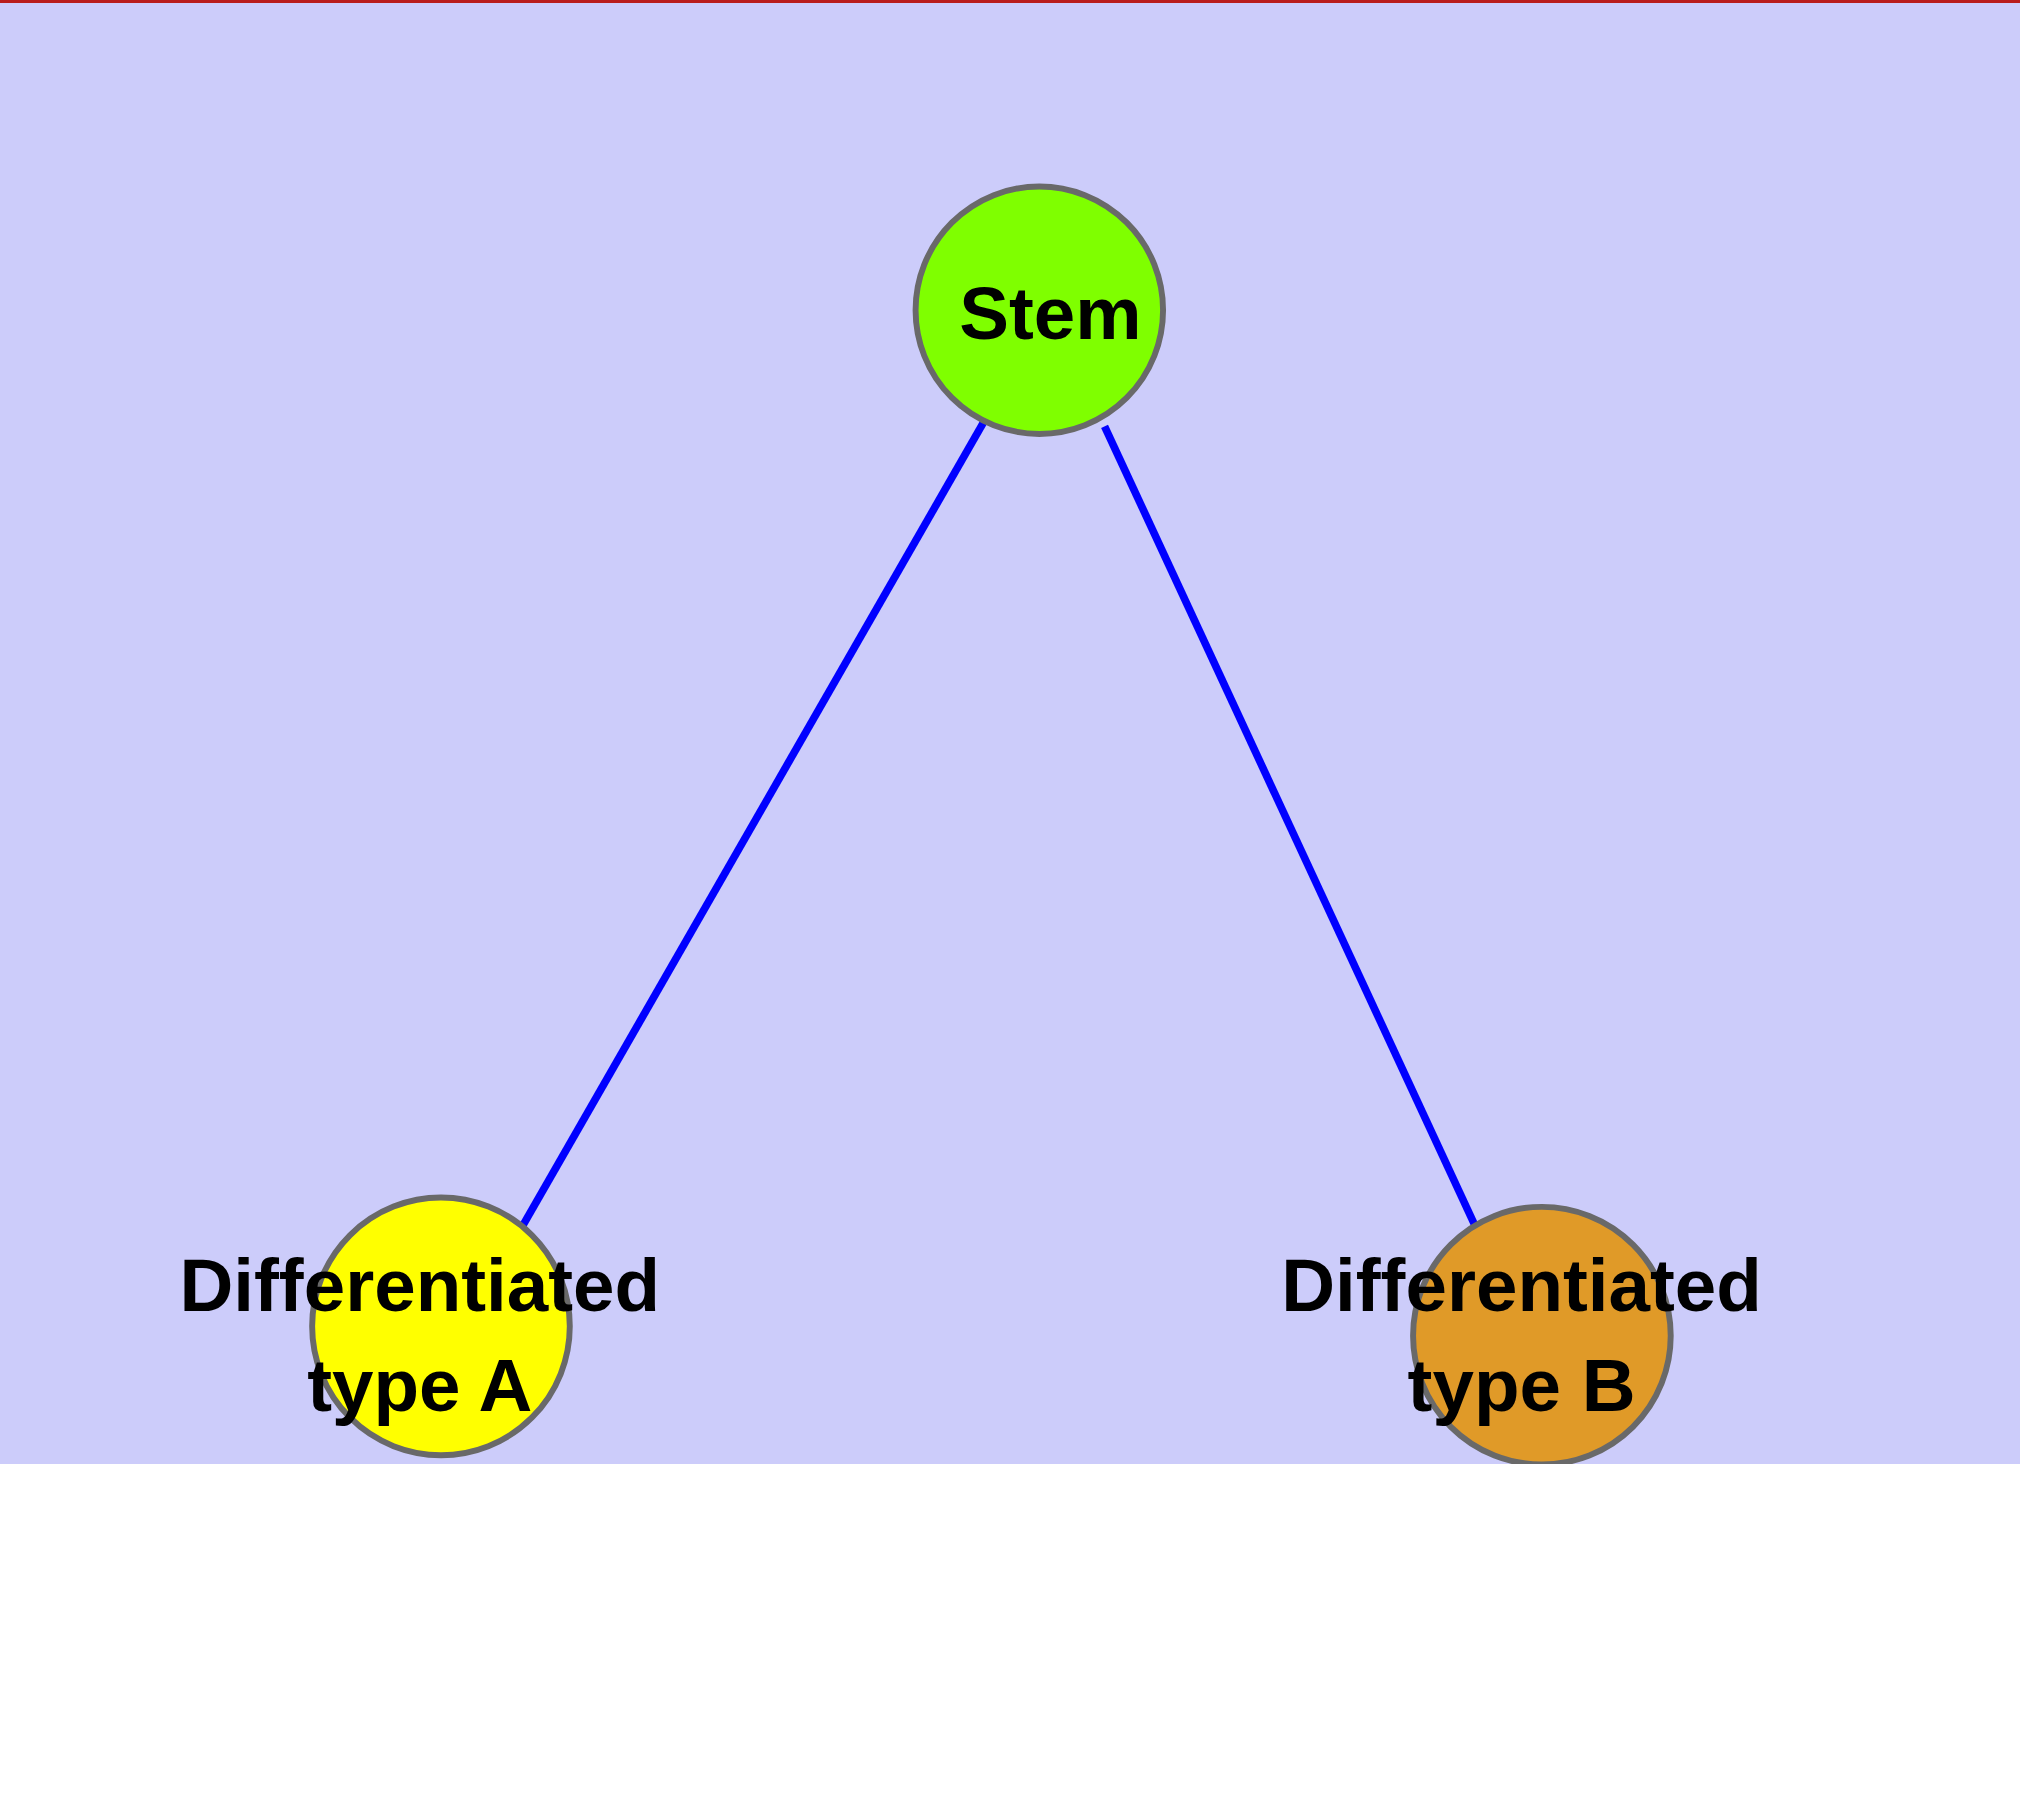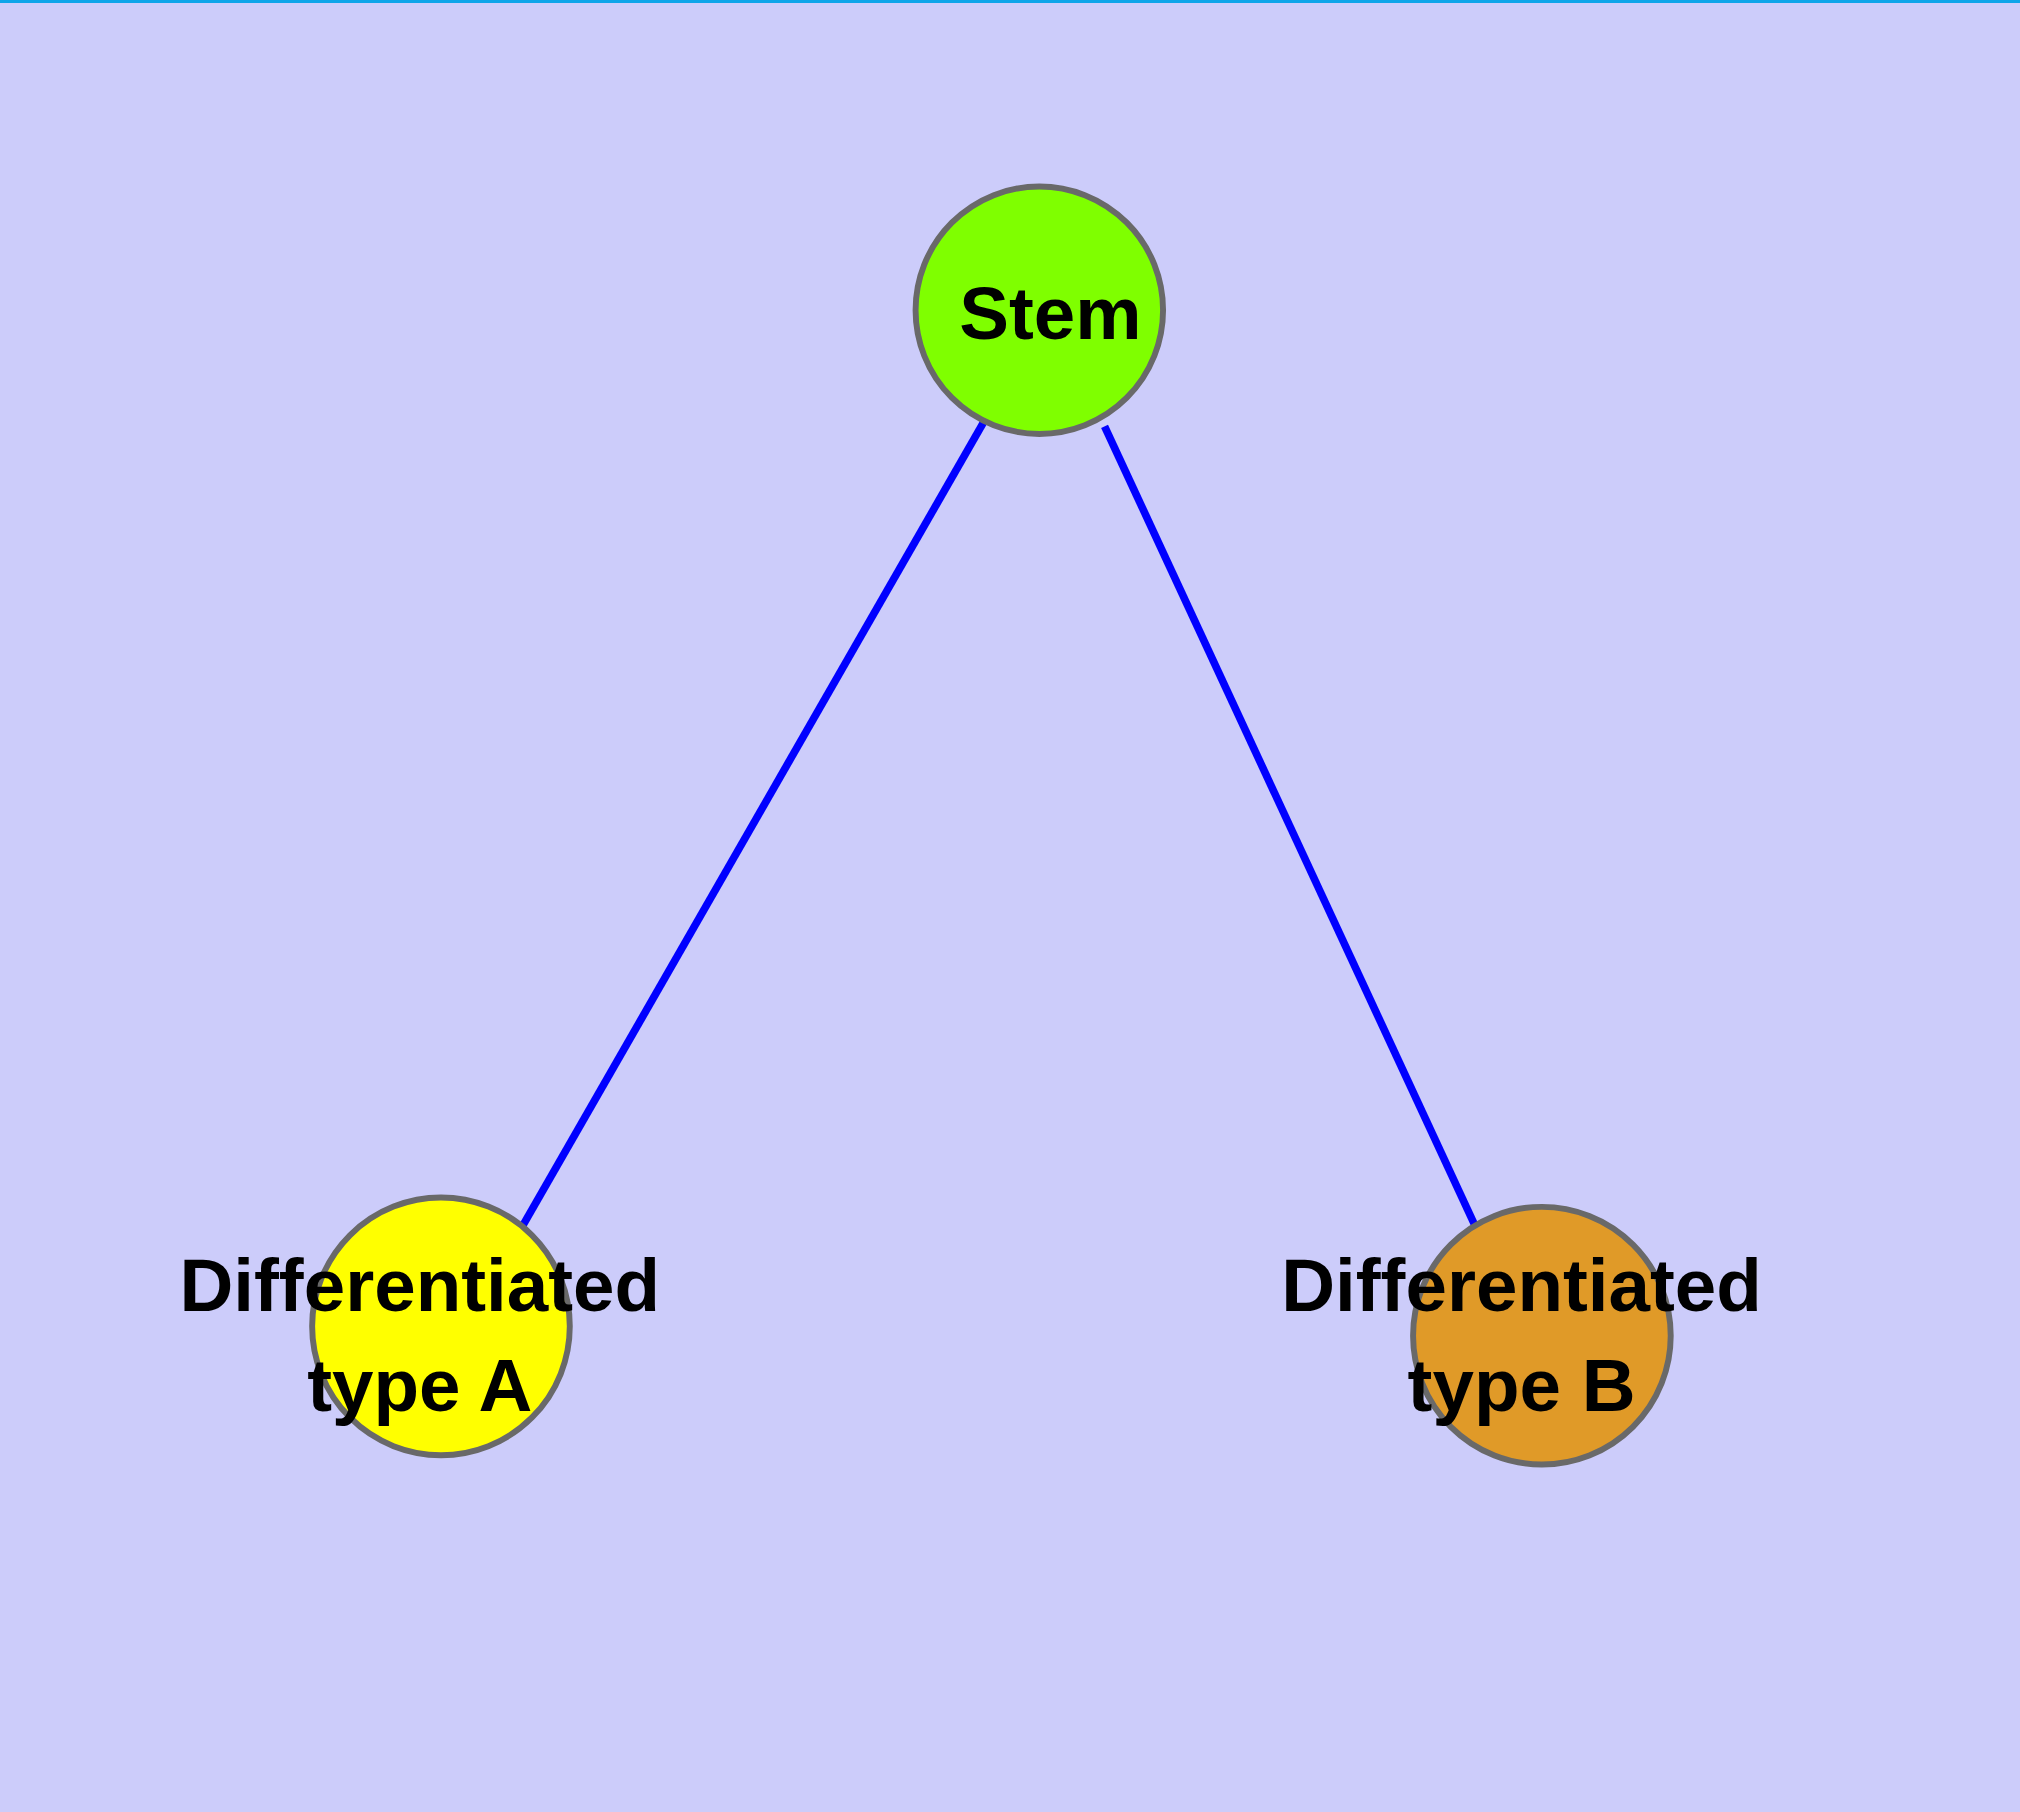--- a/index.html
+++ b/index.html
@@ -7,23 +7,23 @@
     margin: 0;
     padding: 0;
     background: #ffffff;
   }
   body {
     font-family: "Liberation Sans", sans-serif;
   }
   #canvas {
     position: relative;
     width: 2021px;
-    height: 1812px;
+    height: 1464px;
     overflow: hidden;
-    background: #0ea5e9;
+    background: #b91c1c;
   }
   #plot-background {
     position: absolute;
     left: 0;
     top: 3.4px;
     width: 2021px;
     height: 1809px;
     background: #ccccfa;
   }
   #graph-svg {

